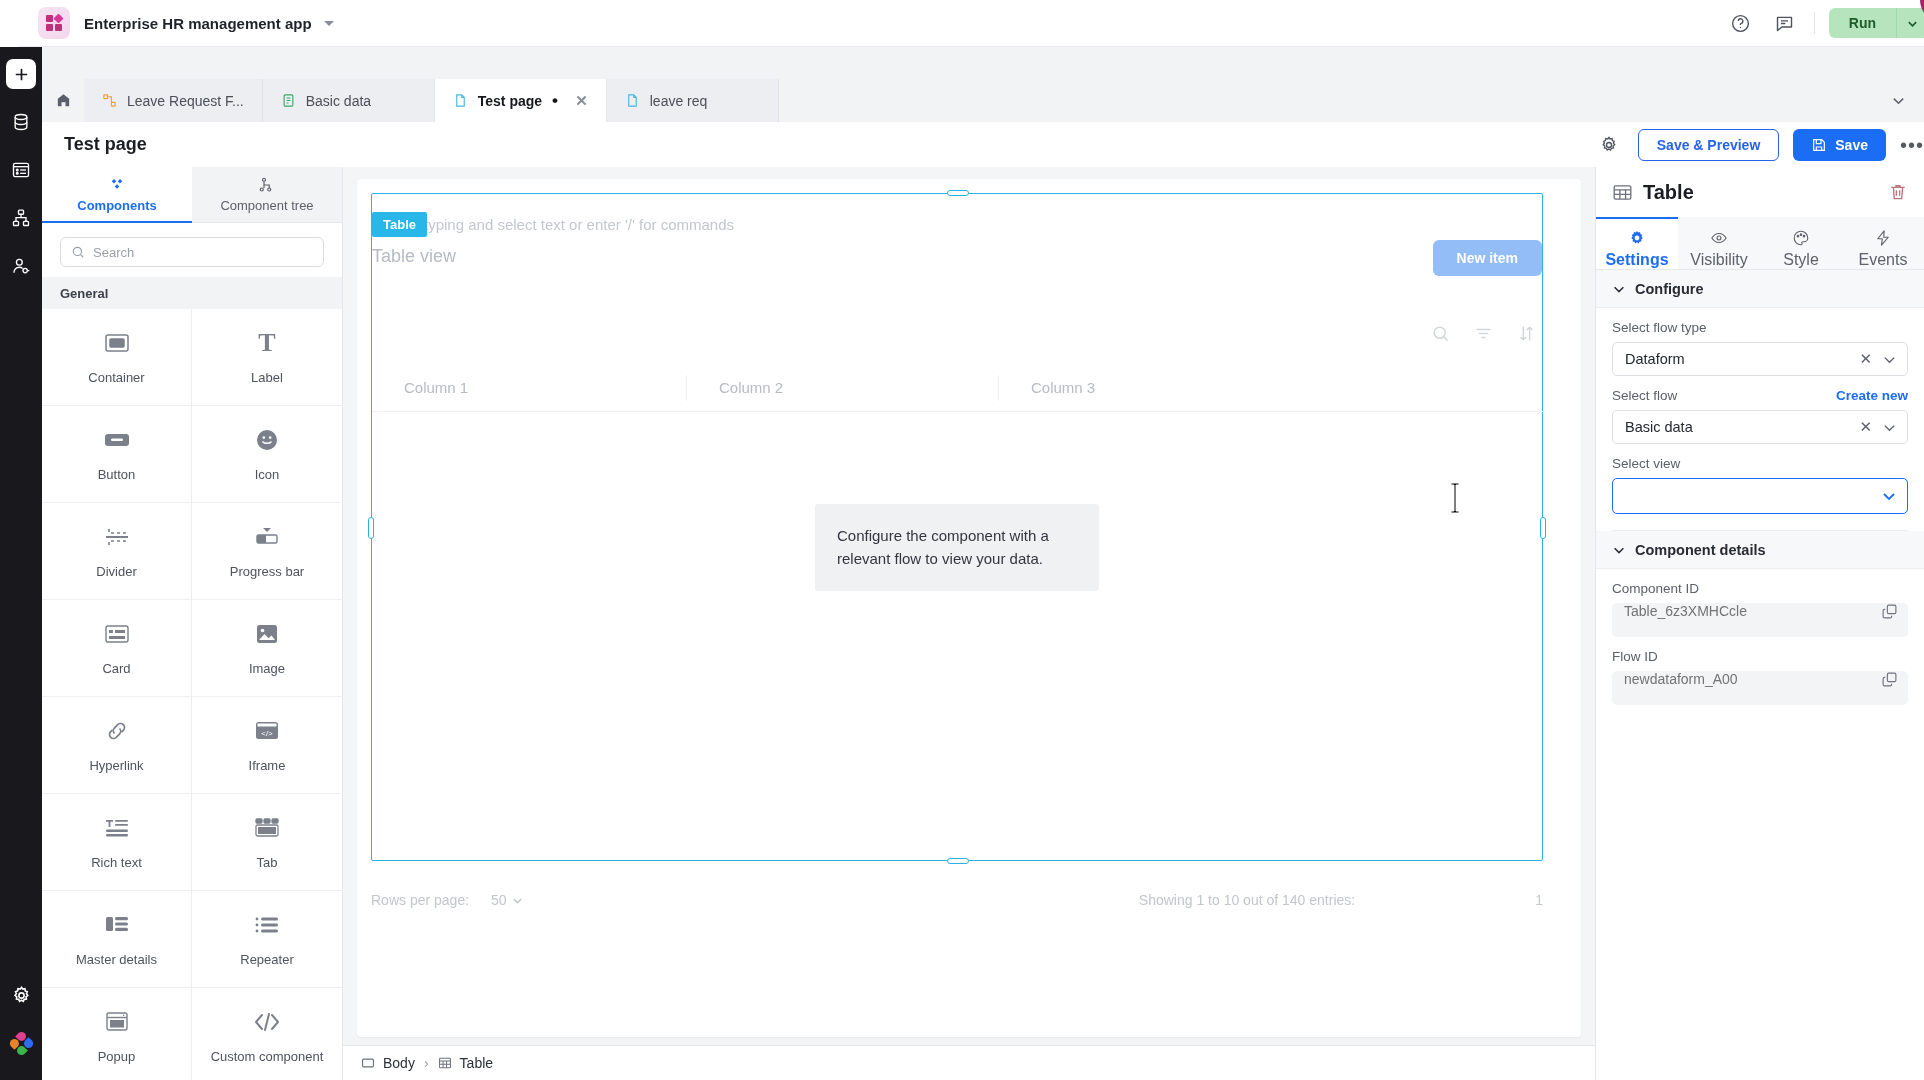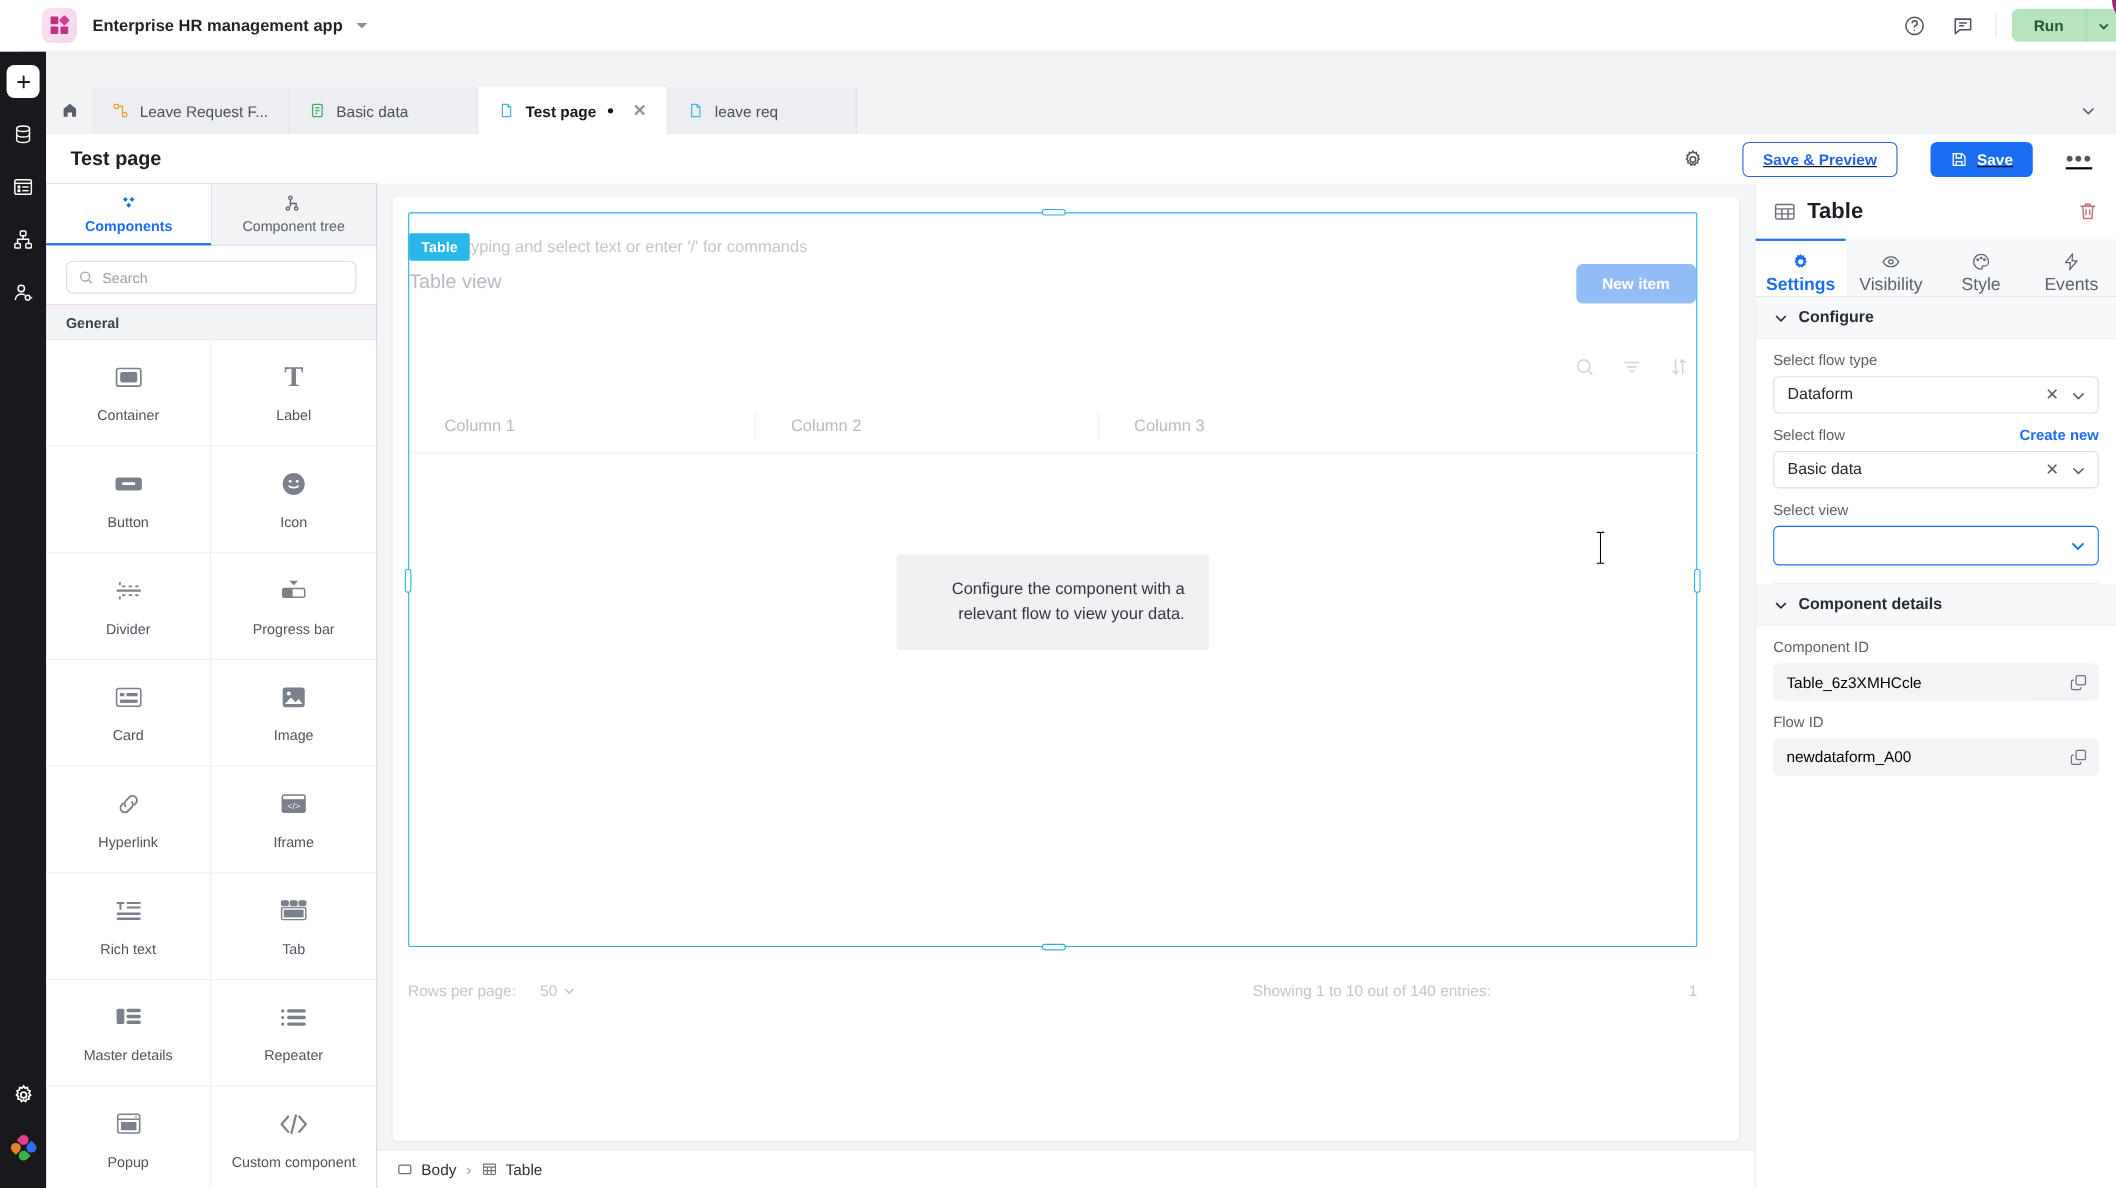--- a/index.html
+++ b/index.html
@@ -74,21 +74,21 @@
   .tab .close { margin-left:auto; color:#8a8f9a; font-size:15px; line-height:1; }
   .tab .dot { font-size: 17px; line-height: 0; }
   .tabrow .collapse { margin-left:auto; padding-right:18px; color:#5a5f6b; height:43px; display:flex; align-items:center;}
 
   
   .pagehdr {
     position:absolute; top:122px; left:42px; width:1882px; height:45px; background:#fff;
     display:flex; align-items:center;
   }
   .page-title { margin-left:22px; font-size:18px; font-weight:700; color:#1b1e24; }
-  .pagehdr-right { margin-left:auto; display:flex; align-items:center; gap:30px; padding-right:22px;text-decoration:underline; }
+  .pagehdr-right { margin-left:auto; display:flex; align-items:center; gap:14px; padding-right:0; }
   .btn-outline {
     border:1px solid #2563eb; color:#2563eb; background:#fff; border-radius:6px;
     height:32px; padding:0 18px; font-size:14px; font-weight:700; display:flex; align-items:center;
   }
   .btn-primary {
     background:#1b6ef3; color:#fff; border:none; border-radius:6px; height:32px;
     padding:0 18px; font-size:14px; font-weight:700; display:flex; align-items:center; gap:8px;
   }
   .dots { color:#55595f; font-size:20px; letter-spacing:1px; line-height:0.4;}
 
@@ -157,21 +157,21 @@
     display:flex; align-items:center; border-bottom:1px solid #f0f1f4;
   }
   .tbl-head .col {
     font-size:15px; color:#b7bbc3; padding-left:32px; border-left:1px solid #f0f1f4; height:26px;
     display:flex; align-items:center;
   }
   .tbl-head .col:first-child { border-left:none; }
   .empty-note {
     position:absolute; left:50%; top:310px; transform:translateX(-50%);
     width:284px; background:#f0f1f3; border-radius:3px; padding:20px 22px;
-    text-align:right; font-size:15px; color:#32363e; line-height:1.55;
+    text-align:left; font-size:15px; color:#32363e; line-height:1.55;
   }
   .tbl-footer {
     position:absolute; left:14px; top:700px; width:1172px; height:42px;
     display:flex; align-items:center; font-size:14px; color:#c2c6cd;
   }
   .tf-rows { display:flex; align-items:center; gap:22px;}
   .tf-sel { display:flex; align-items:center; gap:5px; }
   .tf-showing { margin-left:auto; display:flex; align-items:center; gap:180px; }
 
   
@@ -198,22 +198,22 @@
   .rp-link { margin-left:auto; color:#1b6ef3; font-weight:700; font-size:13.5px;}
   .rp-select {
     height:34px; border:1px solid #dcdee3; border-radius:5px; display:flex; align-items:center;
     padding:0 10px 0 12px; font-size:14.5px; color:#23272e; gap:10px;
   }
   .rp-select.focused { border:1.5px solid #1b6ef3; height:36px; }
   .rp-select .x { margin-left:auto; color:#5c616c; font-size:15px;}
   .rp-select .chev { color:#5c616c; }
   .rp-select.focused .chev { color:#1b6ef3; }
   .rp-ro {
-    height:34px; background:#f3f4f6; border-radius:5px; display:flex; align-items:center;
-    padding:0 10px 0 12px; font-size:14px; color:#000000;
+    height:34px; background:#f3f4f6; border-radius:5px; display:flex; 
+    padding:0 10px 0 12px; font-size:14px; color:#737373;
   }
   .rp-ro .copy { margin-left:auto; color:#6d727c; }
   .rp-divider { height:1px; background:#eceef1; margin-top:16px; }
   .caret-cursor {
     position:absolute; left:1448px; top:481px; width:14px; height:34px; color:#000;
   }
 
   
   .breadcrumb {
     position:absolute; bottom:0; left:343px; width:1252px; height:35px;

